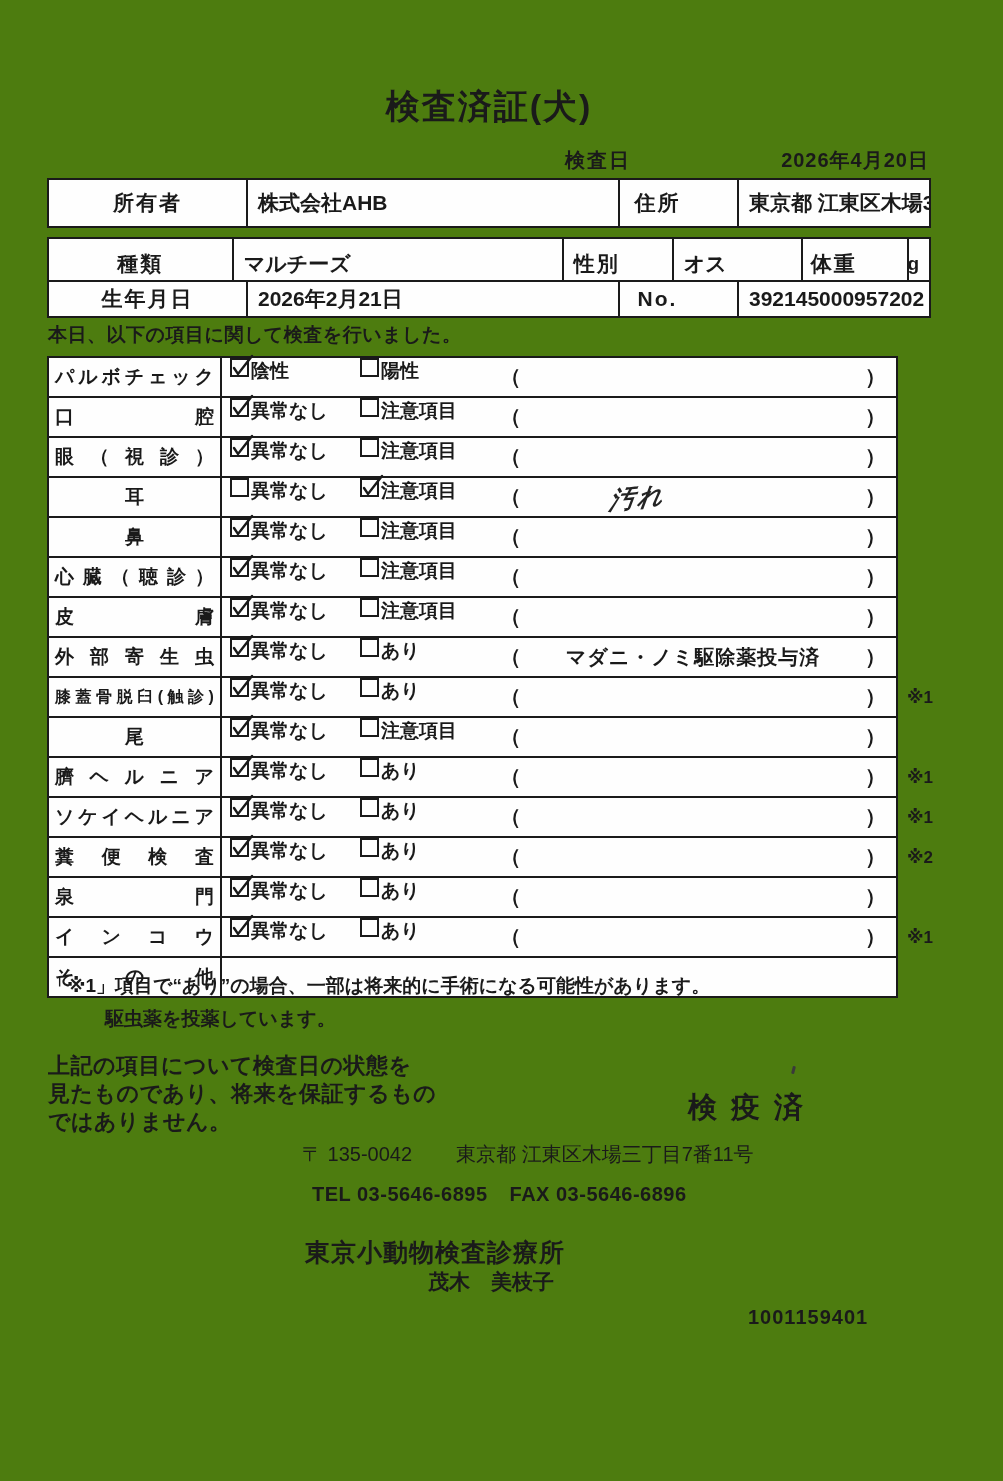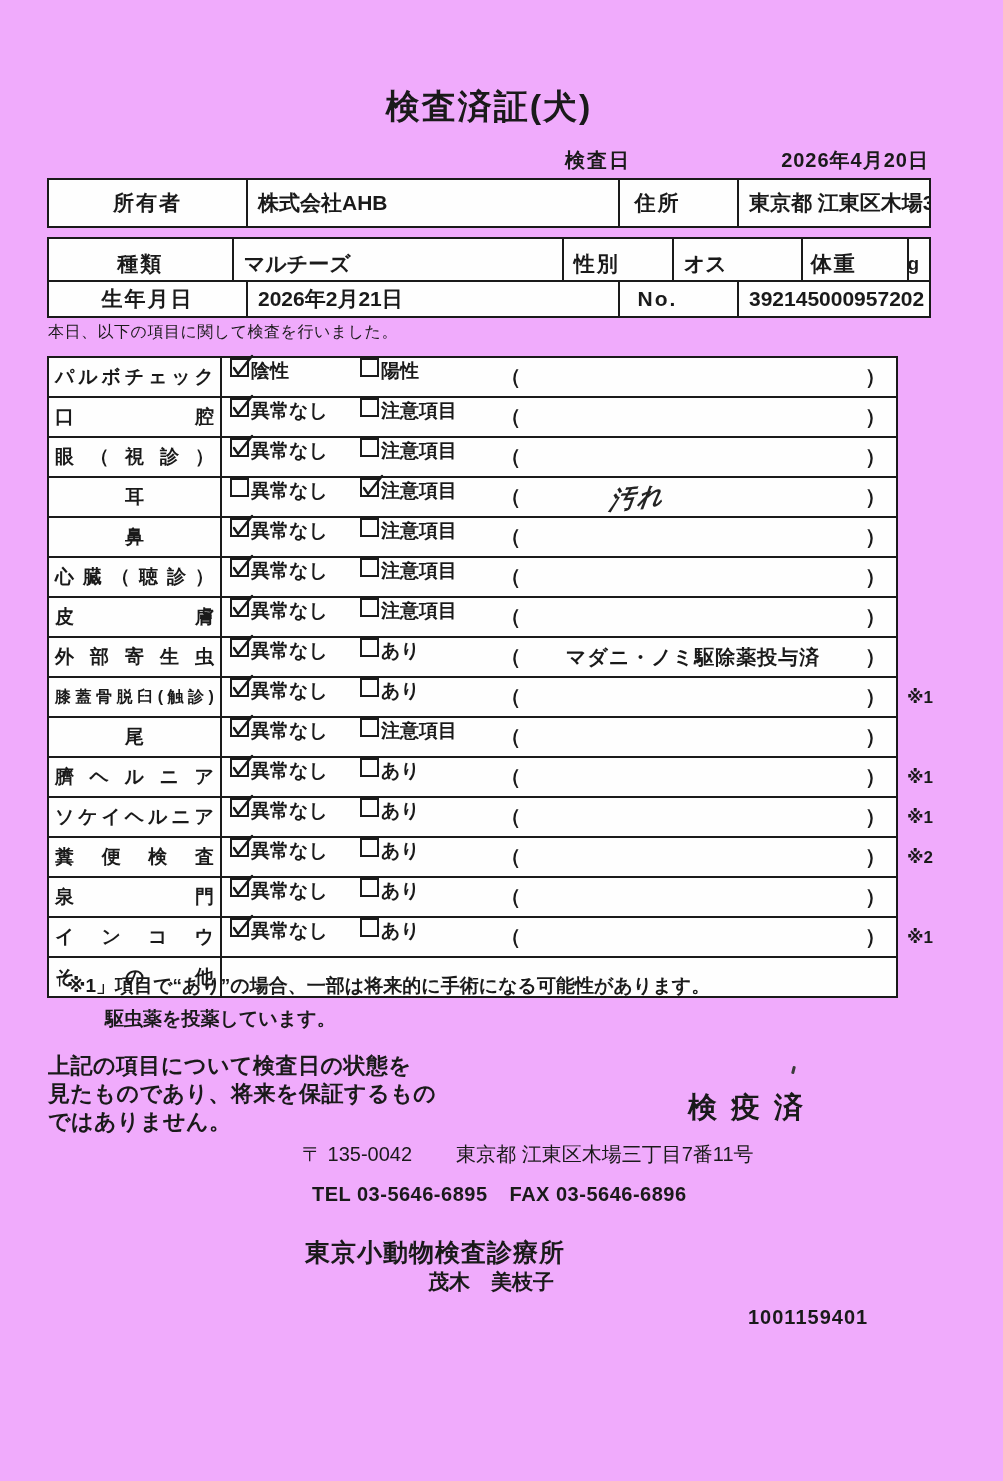--- a/index.html
+++ b/index.html
@@ -1,20 +1,20 @@
 <!DOCTYPE html>
 <html><head>
 <meta charset="utf-8">
 <style>
   html,body{margin:0;padding:0;background:#e8e8e8;}
   .page{
     position:relative;
     width:1003px;height:1481px;
     margin:0 auto;
-    background:#f0abfc;
+    background:#4d7c0f;
     font-family:"Liberation Sans","DejaVu Sans",sans-serif;
     color:#1a1a1a;
     overflow:hidden;
   }
   .abs{position:absolute;}
   
   .title{
     top:84px;left:47px;width:884px;
     text-align:center;
     font-size:34px;font-weight:700;letter-spacing:2px;
@@ -49,21 +49,21 @@
   .w-owner-l{width:113px;}
   .w-owner-v{width:330px;}
   .w-addr-l{width:77px;}
   .w-addr-v{flex:1;}
   .w-sex-v{width:97px;}
   .w-wt-l{width:73px;letter-spacing:1px;}
   .w-wt-v{flex:1;justify-content:flex-end;padding-right:14px;}
   .w-wt-v .unit{margin-left:18px;font-size:19px;}
   .no-lbl{font-size:18px;letter-spacing:0;}
   
-  .intro{top:322px;left:48px;font-size:16px;font-weight:400;letter-spacing:0.5px;text-align:right;}
+  .intro{top:322px;left:48px;font-size:19px;font-weight:700;letter-spacing:0.5px;text-align:right;}
   
   .checklist{
     top:356px;left:47px;width:851px;
     border:2px solid #1a1a1a;
     box-sizing:border-box;
     background:#fefefe;
   }
   .crow{
     position:relative;
     display:flex;

